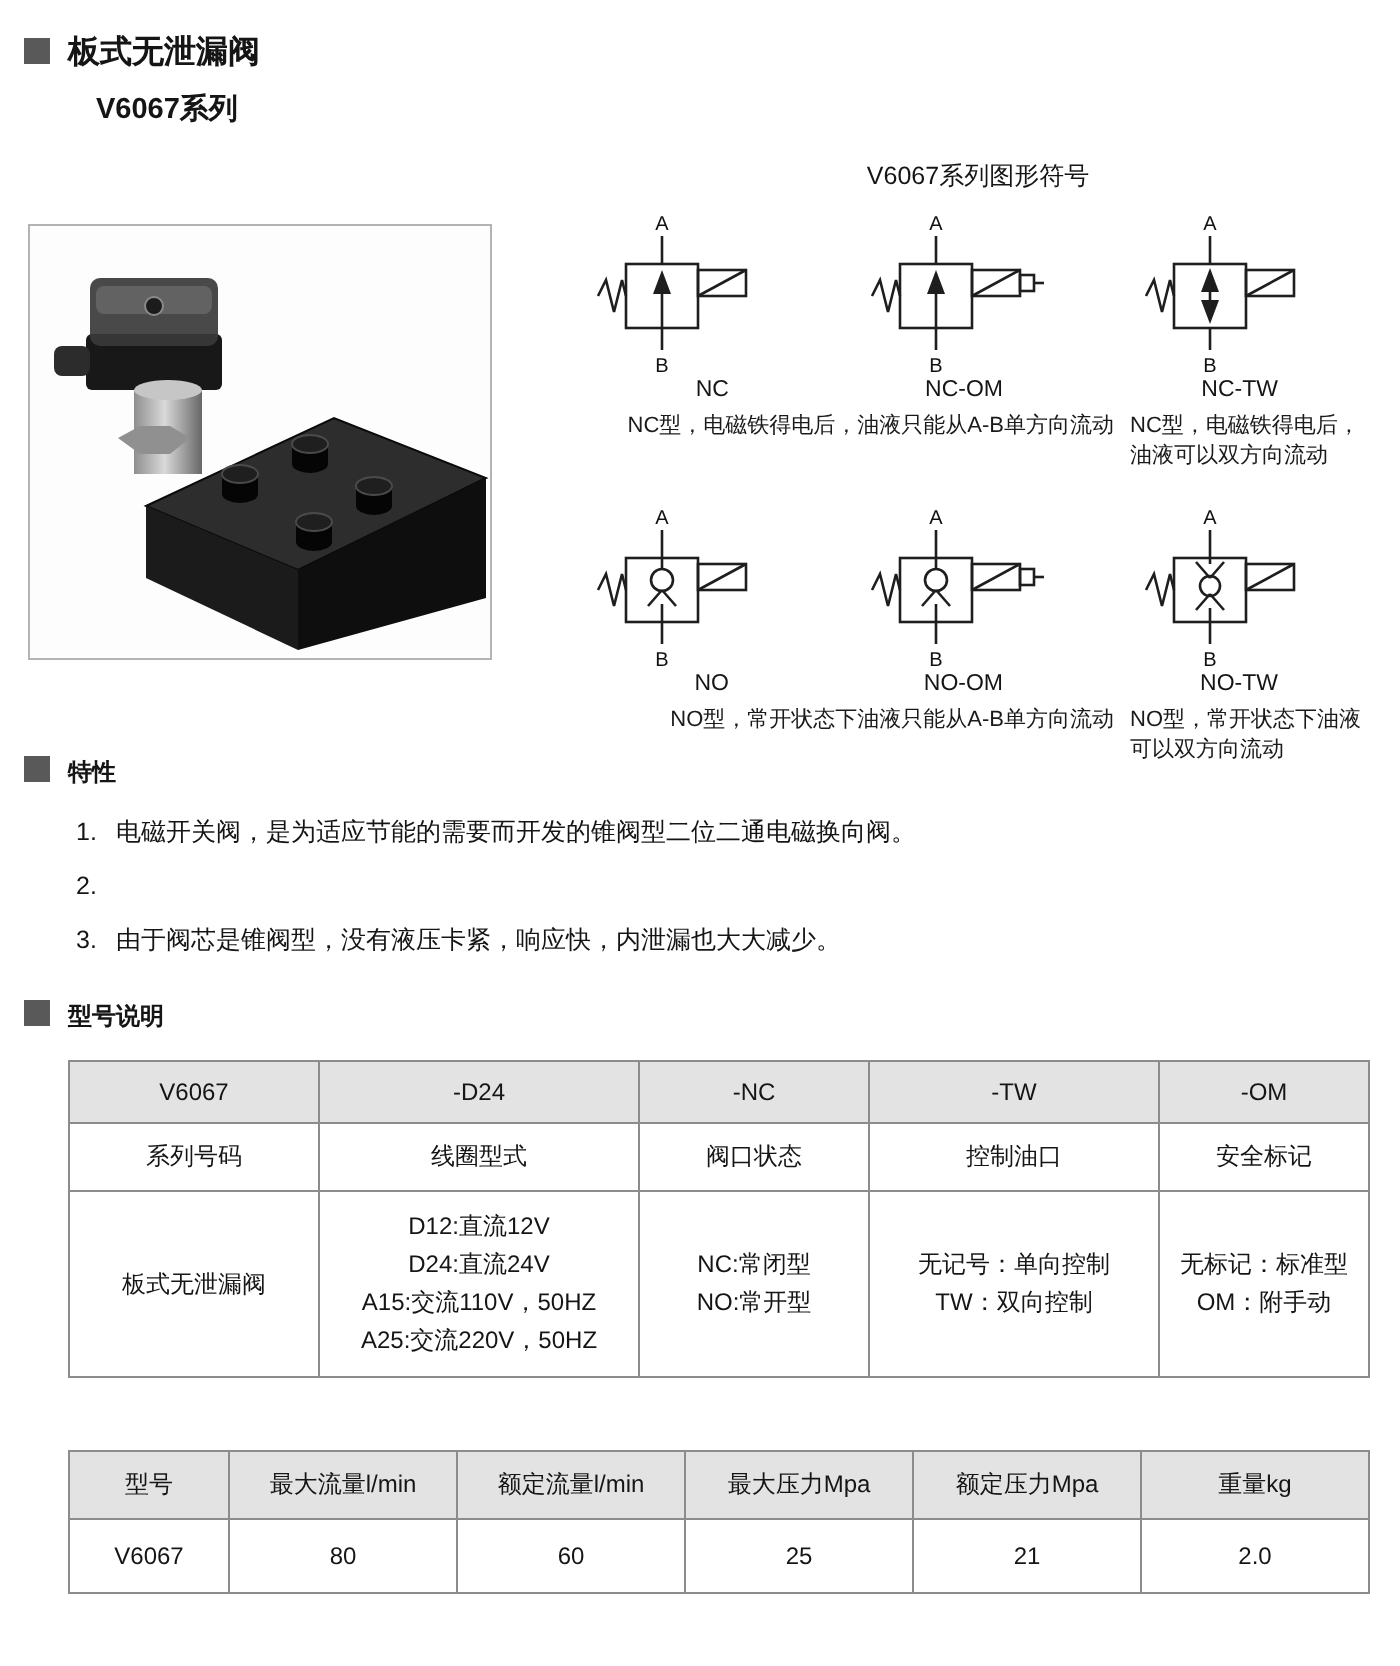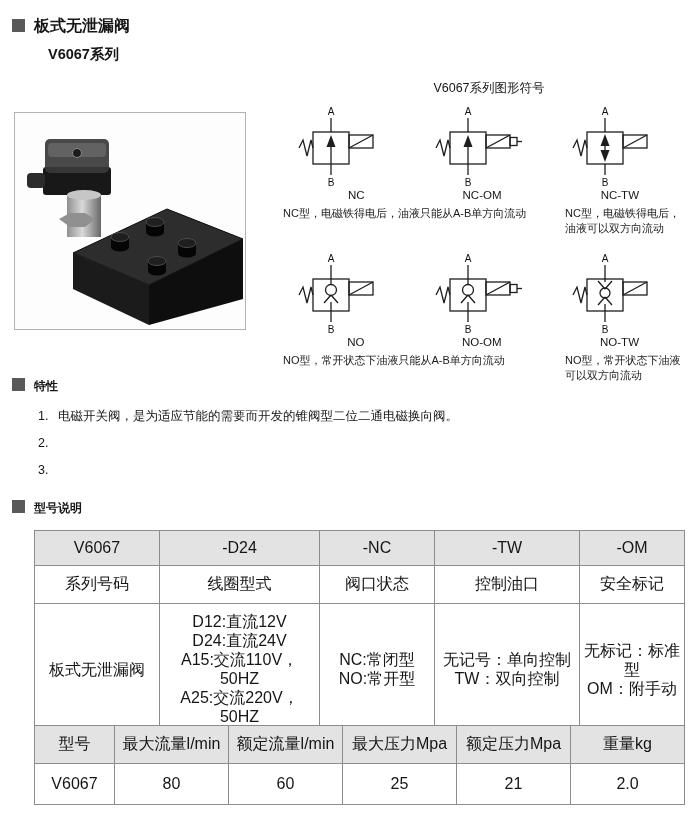--- a/index.html
+++ b/index.html
@@ -17,35 +17,35 @@
 
   .photo-box { position:absolute; left:14px; top:112px; width:232px; height:218px;
     border:1px solid #b3b3b3; background:#fdfdfd; }
 
   .symbols { position:absolute; left:283px; top:80px; width:412px; }
   .symbols-heading { text-align:center; font-size:12.5px; margin-bottom:8px; }
   .sym-grid { display:grid; grid-template-columns:137px 137px 138px; }
   .sym-cell { display:flex; flex-direction:column; align-items:center; }
   .sym-label { font-size:11.5px; width:110px; padding-right:42px; text-align:right; margin-top:-2px; }
   .sym-caption { font-size:11px; line-height:15px; margin-top:5px; color:#1a1a1a; }
-  .cap-span2 { grid-column:1 / span 2; text-align:left; }
+  .cap-span2 { grid-column:1 / span 2; text-align:right; }
   .cap-col3 { grid-column:3; text-align:left; white-space:pre-line; padding-left:8px; }
   .row-gap { grid-column:1 / span 3; height:16px; }
 
   .section { position:absolute; left:12px; }
   .section-header { font-size:12px; font-weight:bold; }
   .features { top:378px; width:676px; }
   .feature-list { margin:13px 0 0 26px; font-size:12.5px; }
   .feature-item { display:flex; margin-bottom:10px; line-height:17px; }
   .feature-num { width:20px; flex:0 0 20px; }
 
   .model { top:500px; }
   .specs { top:712px; }
   table { border-collapse:collapse; margin:13px 0 0 22px; table-layout:fixed; width:650px; }
-  td { border:1px solid #8c8c8c; font-size:16px; text-align:center; vertical-align:middle; padding:8px 4px; }
+  td { border:1px solid #8c8c8c; font-size:12px; text-align:center; vertical-align:middle; padding:8px 4px; }
   tr.shaded td { background:#e3e3e3; }
   .pre { white-space:pre-line; line-height:19px; }
   .spec-data td { padding:11px 4px; }
 
   .sym-svg text { font-size:10px; }
 </style>
 </head>
 <body>
 
 <div class="title-block">
@@ -249,20 +249,21 @@
   <div class="feature-list">
     <div class="feature-item">
       <span class="feature-num">1.</span>
       <span>电磁开关阀，是为适应节能的需要而开发的锥阀型二位二通电磁换向阀。</span>
     </div>
     <div class="feature-item">
       <span class="feature-num">2.</span>
     </div>
     <div class="feature-item">
       <span class="feature-num">3.</span>
+      <span>由于阀芯是锥阀型，没有液压卡紧，响应快，内泄漏也大大减少。</span>
     </div>
   </div>
 </div>
 
 <div class="section model">
   <div class="section-header">
     <span class="sq"></span><span class="hdr-text">型号说明</span>
   </div>
   <table class="model-table">
     <colgroup>

